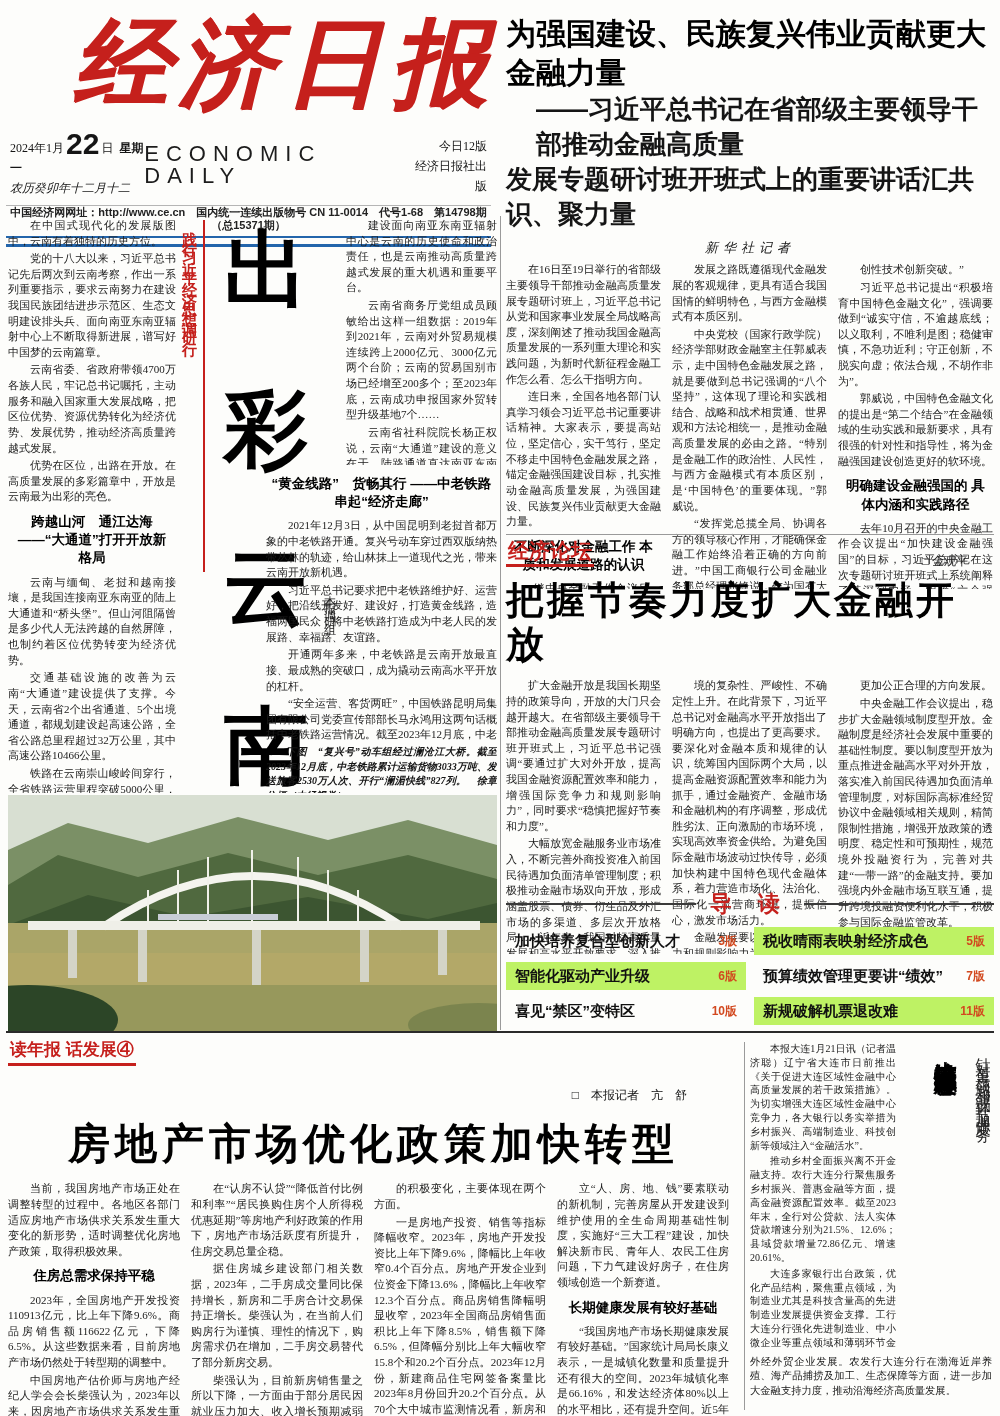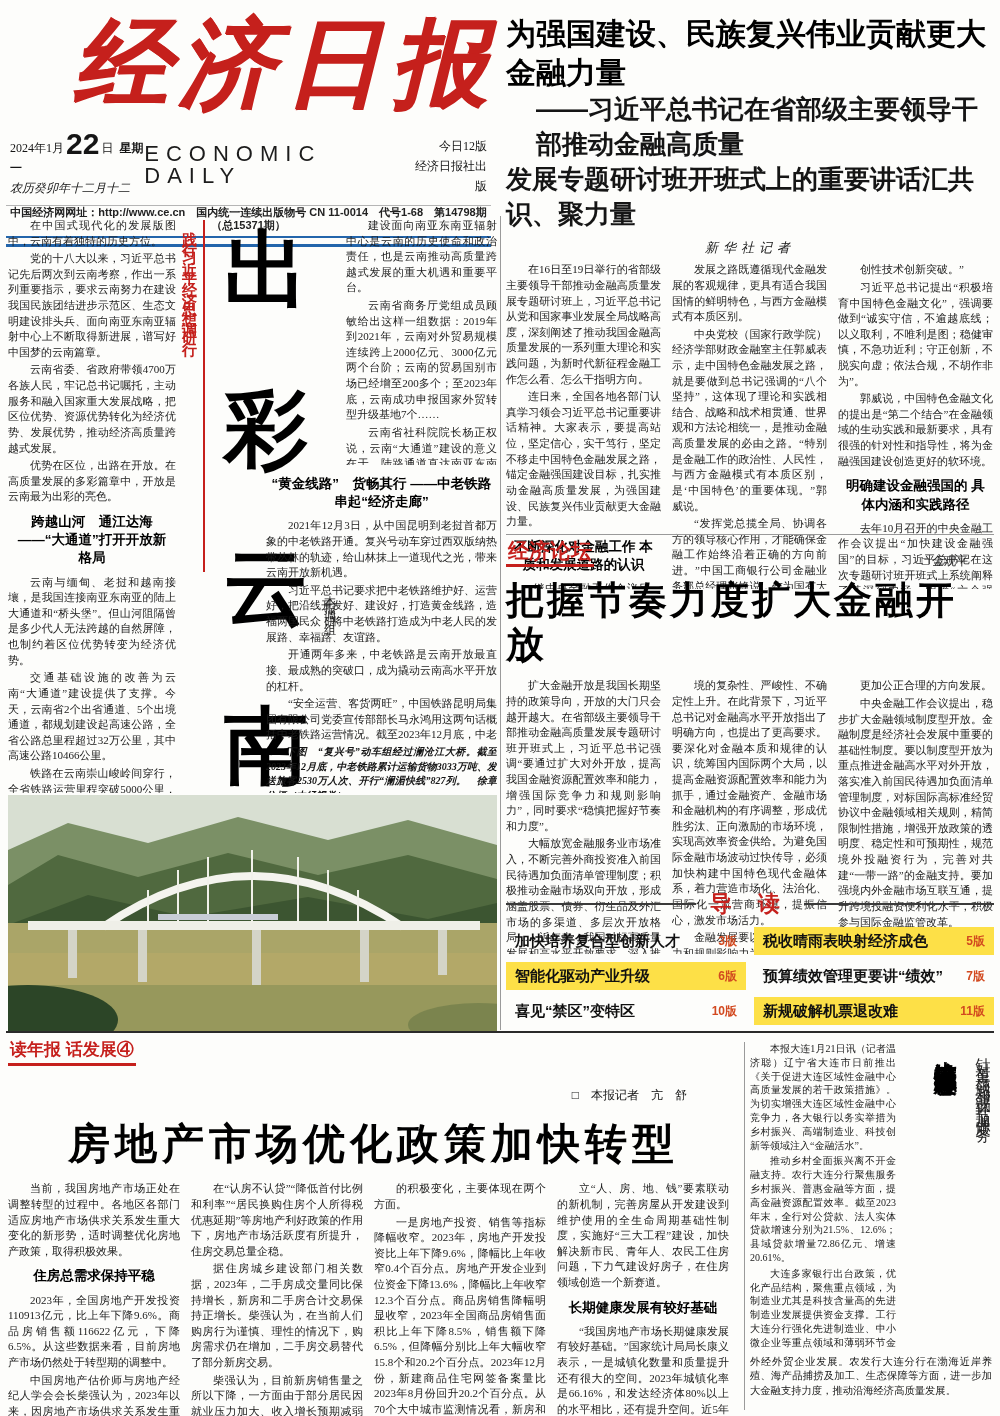--- a/index.html
+++ b/index.html
@@ -43,21 +43,21 @@
   .forum-cols{display:flex;gap:11px;}
   .fcol{width:155px;height:276px;overflow:hidden;}
   
   #daodu{position:absolute;left:506px;top:893px;width:488px;}
   .daodu-title{display:flex;align-items:center;gap:14px;color:#c5201c;font:900 22px/1 "Liberation Sans",sans-serif;
                letter-spacing:10px;margin-bottom:12px;}
   .daodu-title::before,.daodu-title::after{content:"";flex:1;border-top:2px solid #3a3a3a;}
   .daodu-grid{display:grid;grid-template-columns:1fr 1fr;gap:7px 8px;}
   .daodu-item{display:flex;justify-content:space-between;align-items:center;padding:5px 9px;
               font:bold 15px/1.2 "Liberation Sans",sans-serif;color:#111;}
-  .daodu-item.hl{background:#fde047;}
+  .daodu-item.hl{background:#bef264;}
   .daodu-page{color:#d2491f;font:bold 12px/1 "Liberation Sans",sans-serif;white-space:nowrap;padding-left:6px;}
   
   #yunnan{position:absolute;left:8px;top:218px;width:489px;height:575px;}
   .y-col1{position:absolute;left:0;top:0;width:168px;height:575px;overflow:hidden;}
   .y-kicker{position:absolute;left:172px;top:2px;height:352px;border-right:2px solid #c5201c;padding-right:3px;}
   .y-kicker-text{writing-mode:vertical-rl;font:bold 15px/1.3 "Liberation Sans",sans-serif;color:#c5201c;letter-spacing:10px;}
   .y-head{position:absolute;left:202px;top:10px;width:112px;height:560px;}
   .y-chars{height:100%;display:flex;flex-direction:column;justify-content:space-between;align-items:center;
            font:900 84px/1 "DejaVu Serif",serif;color:#000;}
   .y-byline{position:absolute;left:316px;top:368px;writing-mode:vertical-rl;font:12px/1 "Liberation Serif",serif;letter-spacing:7px;color:#222;}

